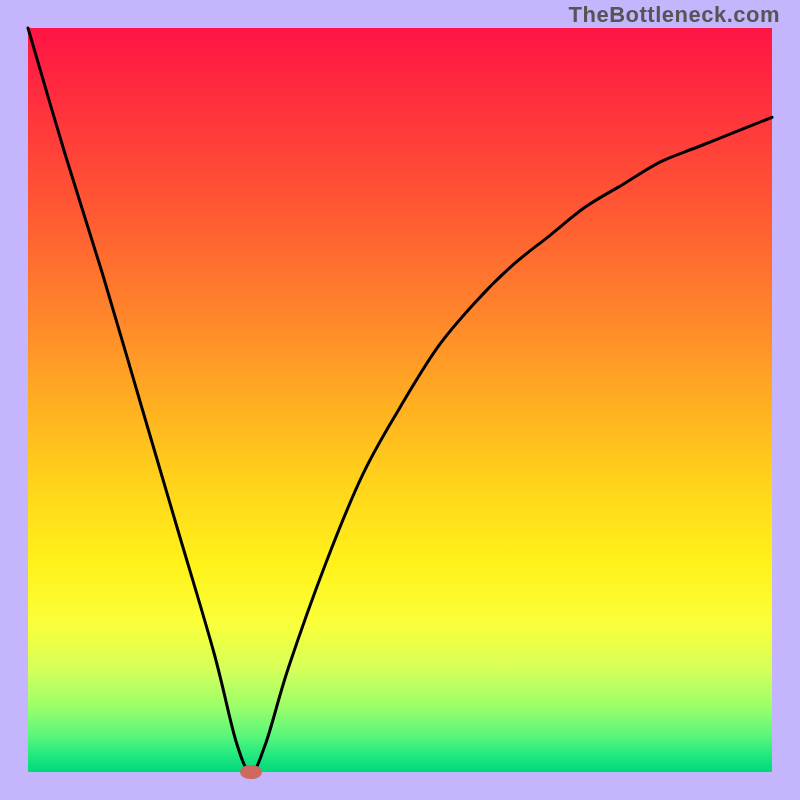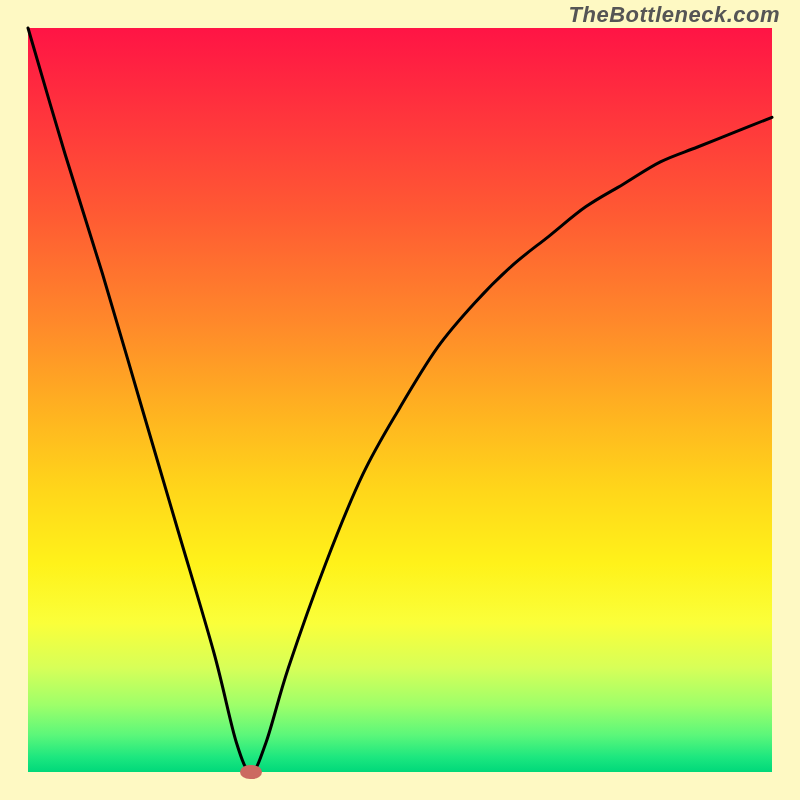--- a/index.html
+++ b/index.html
@@ -7,23 +7,22 @@
     padding: 0;
     width: 800px;
     height: 800px;
     overflow: hidden;
     background: #000;
     font-family: Arial, Helvetica, sans-serif;
   }
   .outer {
     width: 800px;
     height: 800px;
-    background: #fef9c3;
+    background: #c4b5fd;
     position: relative;
-    font-style: italic;
   }
   .watermark {
     position: absolute;
     top: 2px;
     right: 20px;
     color: #555;
     font-size: 22px;
     font-weight: bold;
     letter-spacing: 0.5px;
     user-select: none;

